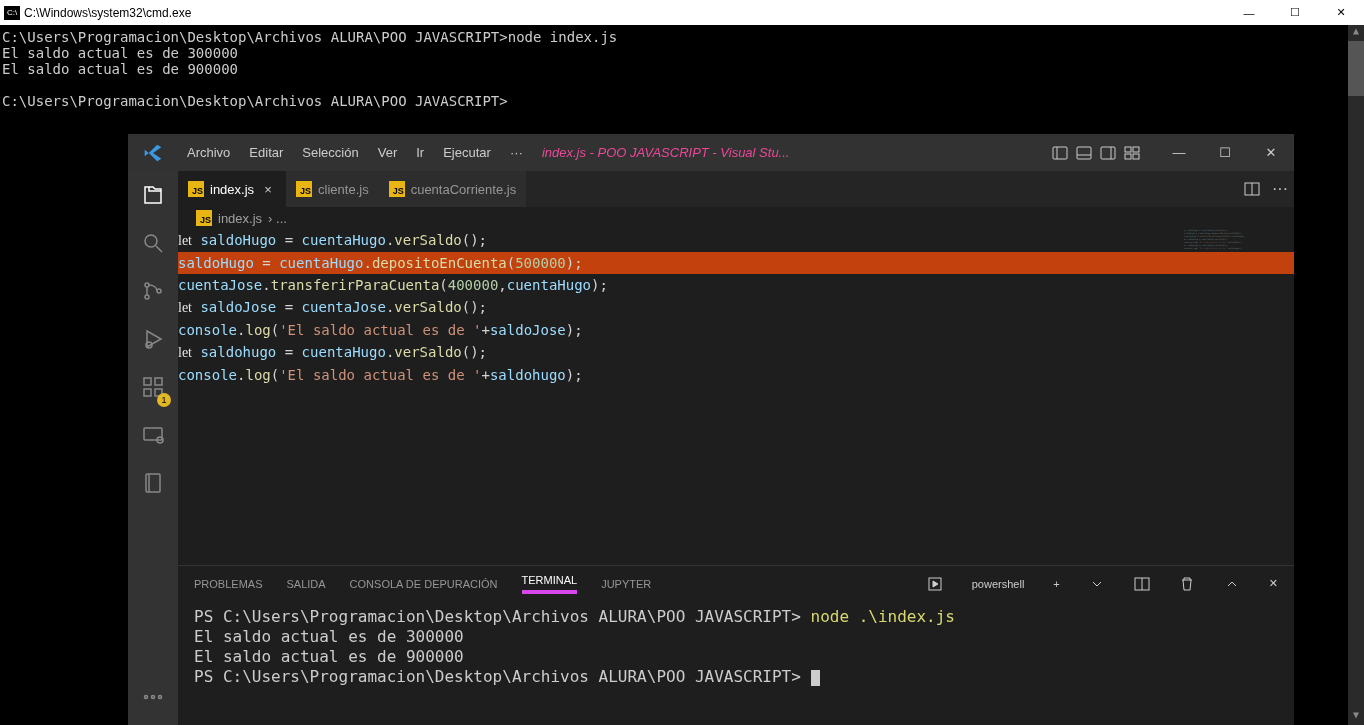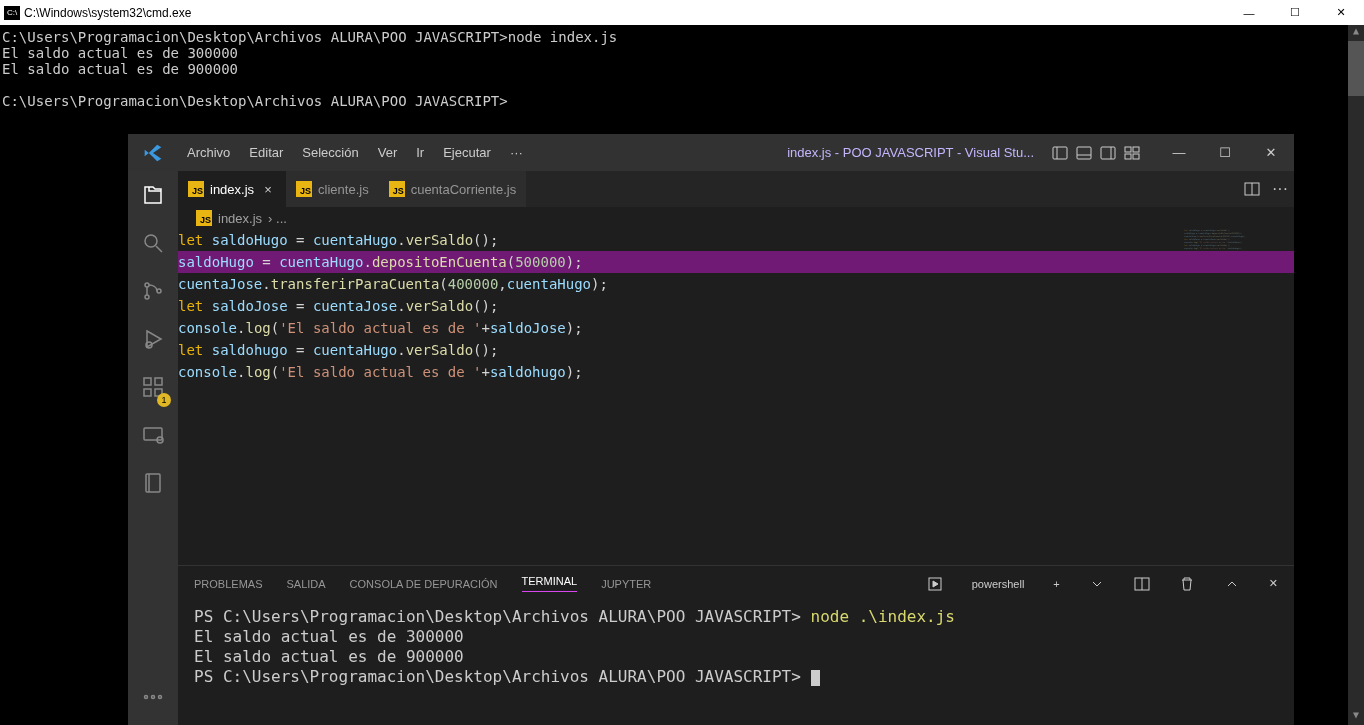--- a/index.html
+++ b/index.html
@@ -9,21 +9,21 @@
 .cmd-icon { width:16px; height:14px; background:#000; color:#fff; font-size:8px; display:flex; align-items:center; justify-content:center; }
 .win-ctrl { display:flex; }
 .win-ctrl div { width:46px; height:25px; display:flex; align-items:center; justify-content:center; color:#000; font-size:11px; }
 .cmd-body { padding:4px 2px; font-size:14px; color:#ccc; line-height:16px; white-space:pre; }
 .vsc { position:absolute; top:134px; left:128px; width:1166px; height:591px; background:#1e1e1e; font-family:'Segoe UI',sans-serif; color:#ccc; display:flex; flex-direction:column; }
 .vsc-title { height:37px; background:#323233; display:flex; align-items:center; font-size:13px; }
 .vsc-logo { width:50px; display:flex; align-items:center; justify-content:center; }
 .vsc-logo svg { width:20px; height:20px; }
 .vsc-menu { display:flex; gap:1px; }
 .vsc-menu div { padding:4px 9px; color:#ccc; cursor:pointer; }
-.vsc-ttl { flex:1; text-align:right; color:#c4b5fd; white-space:nowrap; overflow:hidden; text-overflow:ellipsis; padding:0 10px; }
+.vsc-ttl { flex:1; text-align:left; color:#ec4899; white-space:nowrap; overflow:hidden; text-overflow:ellipsis; padding:0 10px;font-style:italic; }
 .vsc-layout { display:flex; gap:8px; padding:0 8px; }
 .vsc-layout svg { width:16px; height:16px; stroke:#ccc; fill:none; }
 .vsc-win { display:flex; padding-left:8px; }
 .vsc-win div { width:46px; height:37px; display:flex; align-items:center; justify-content:center; color:#ccc; font-size:13px; }
 .vsc-body { flex:1; display:flex; }
 .actbar { width:50px; background:#333; display:flex; flex-direction:column; align-items:center; padding-top:12px; gap:20px; }
 .actbar svg { width:24px; height:24px; stroke:#888; fill:none; stroke-width:1.5; }
 .actbar .active svg { stroke:#fff; }
 .actbar .badge { position:relative; }
 .actbar .badge::after { content:attr(data-badge); position:absolute; bottom:-4px; right:-6px; background:#e0b724; color:#000; font-size:9px; width:14px; height:14px; border-radius:50%; display:flex; align-items:center; justify-content:center; }
@@ -33,31 +33,31 @@
 .tab { display:flex; align-items:center; padding:0 10px; gap:6px; font-size:13px; color:#969696; background:#2d2d2d; }
 .tab.active { background:#1e1e1e; color:#fff; }
 .js-ico { width:16px; height:16px; background:#e8b512; color:#000; font-size:9px; font-weight:bold; display:flex; align-items:flex-end; justify-content:flex-end; padding:1px; }
 .tab-close { width:16px; text-align:center; color:#ccc; }
 .tab-acts { position:absolute; right:6px; top:0; height:36px; display:flex; align-items:center; gap:12px; color:#ccc; }
 .tab-acts svg { width:16px; height:16px; stroke:#ccc; fill:none; }
 .bcrumb { height:22px; display:flex; align-items:center; padding-left:18px; gap:6px; font-size:13px; color:#a0a0a0; }
 .ed { flex:1; display:flex; font-family:Consolas,monospace; font-size:14px; line-height:22px; position:relative; }
 .gut { width:50px; text-align:right; color:#6e7681; padding-right:18px; }
 .code { flex:1; white-space:pre; }
-.code .line.hl { background:#701a75; }
+.code .line.hl { background:#c2410c; }
 .minimap { width:100px; position:absolute; right:10px; top:0; height:80px; opacity:.4; font-size:2px; line-height:3px; }
-.k { color:#eab308; }
+.k { color:#e5e5e5;font-family:Liberation Serif, serif; }
 .v { color:#9cdcfe; }
 .f { color:#dcdcaa; }
 .n { color:#b5cea8; }
 .s { color:#ce9178; }
 .p { color:#d4d4d4; }
 .panel { height:160px; border-top:1px solid #333; display:flex; flex-direction:column; }
 .ptabs { height:35px; display:flex; align-items:center; padding:0 16px; font-size:11px; gap:24px; color:#969696;text-align:right; }
-.ptab.active { color:#fff; border-bottom:1px solid #d946ef; padding-bottom:4px; }
+.ptab.active { color:#fff; border-bottom:4px solid #d946ef; padding-bottom:4px; }
 .pacts { margin-left:auto; display:flex; align-items:center; gap:29px; color:#ccc; }
 .pacts svg { width:16px; height:16px; stroke:#ccc; fill:none; }
 .term { flex:1; padding:6px 16px; font-family:Consolas,monospace; font-size:16px; color:#ccc; line-height:20px; white-space:pre; }
 .term .cmd { color:#d8d86f; }
 .cur { display:inline-block; width:9px; height:16px; background:#ccc; vertical-align:text-bottom; }
 .scrollbar { position:absolute; right:0; top:25px; width:16px; height:700px; background:#2a2a2a; }
 .scrollbar .thumb { width:16px; height:55px; background:#555; margin-top:0; }
 .scrollbar .btn { width:16px; height:16px; color:#888; font-size:10px; text-align:center; position:absolute; }
 </style>
 </head>

